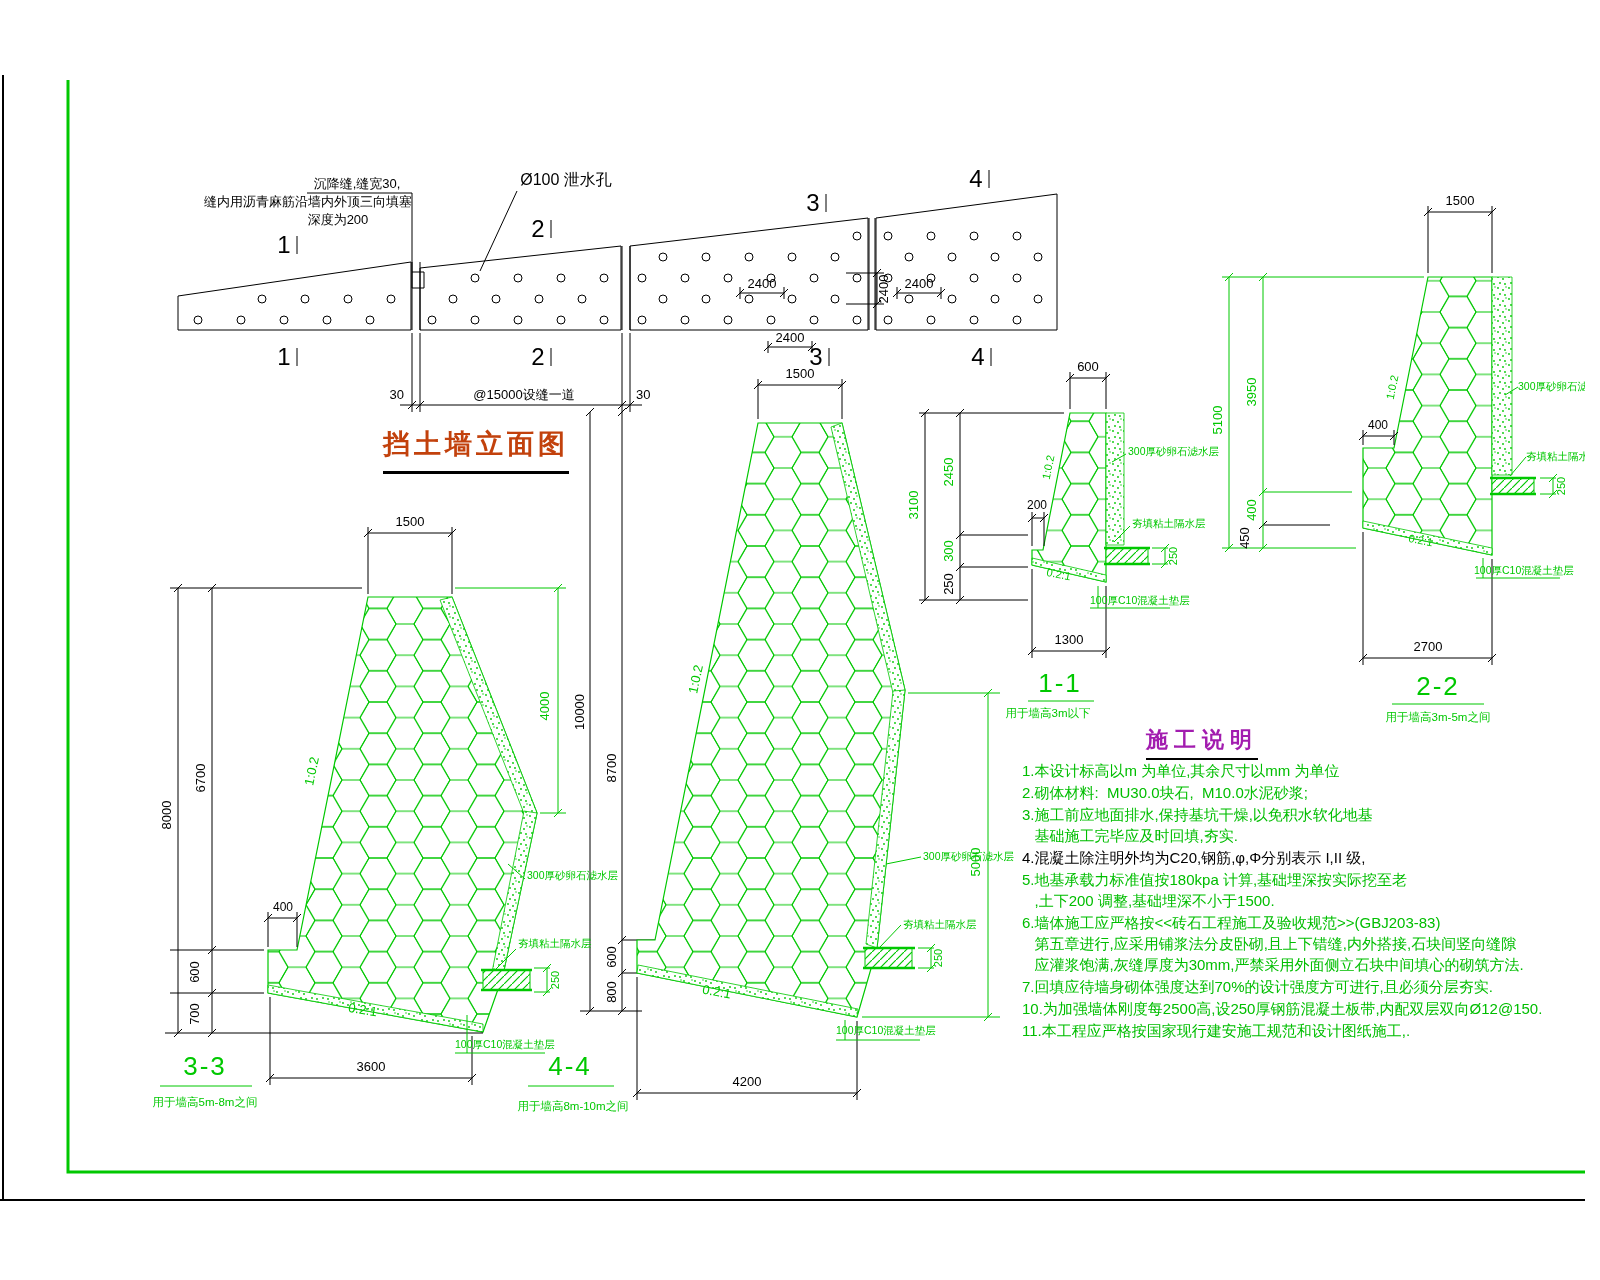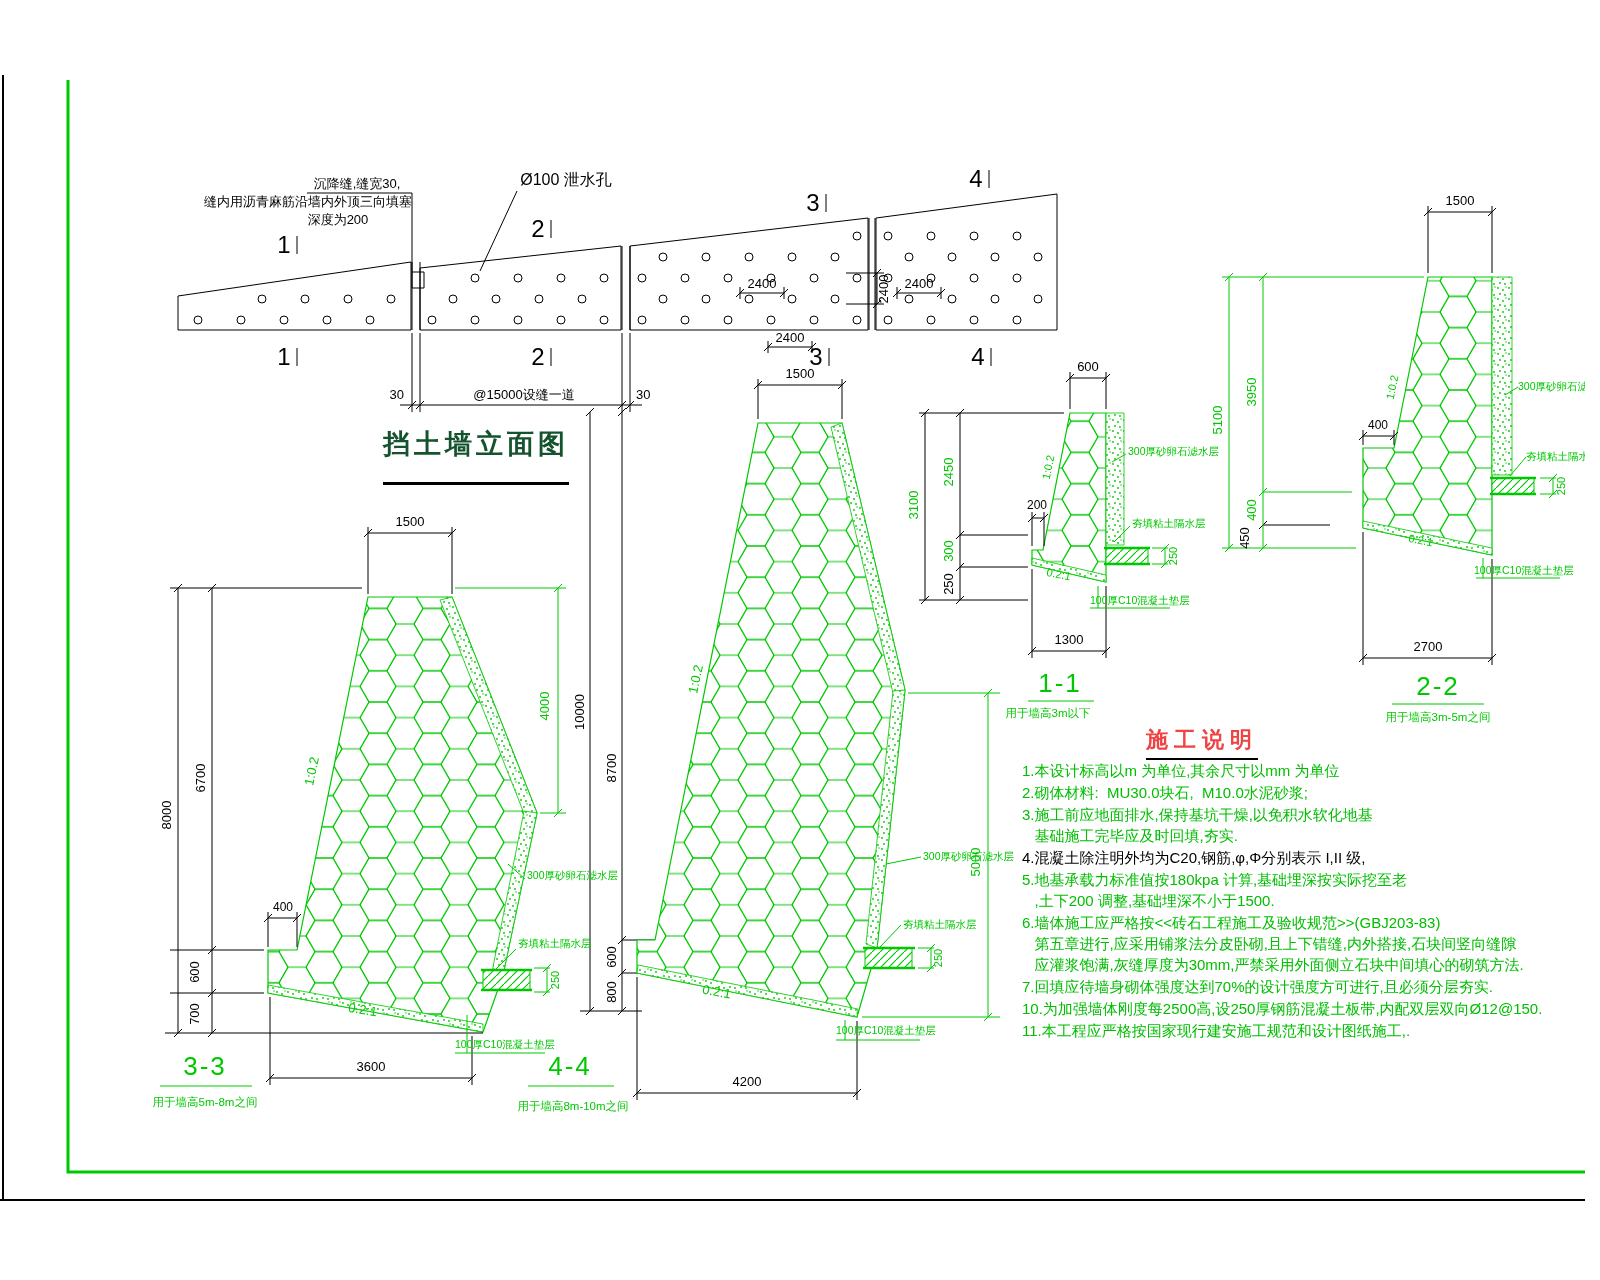--- a/index.html
+++ b/index.html
@@ -11,23 +11,23 @@
   .tb12{fill:#000;font-size:12px;}
   .tg{fill:#00C800;font-size:13px;}
   .tg11{fill:#00C800;font-size:11px;}
   .lg{fill:#00C800;font-size:10.5px;}
   .big{fill:#000;font-size:24px;}
   .med{fill:#000;font-size:16px;}
   .secT{fill:#00C800;font-size:26px;letter-spacing:2px;}
   .usage{fill:#00C800;font-size:11.5px;}
   .mid{text-anchor:middle;}
   .end{text-anchor:end;}
-  .htitle{position:absolute;left:383px;top:426px;color:#14532d;font-size:27px;font-weight:bold;
-          letter-spacing:4px;border-bottom:3px solid #000;padding-bottom:20px;}
-  .ntitle{position:absolute;left:1146px;top:725px;color:#ef4444;font-size:22px;font-weight:bold;
+  .htitle{position:absolute;left:383px;top:426px;color:#c2410c;font-size:27px;font-weight:bold;
+          letter-spacing:4px;border-bottom:3px solid #000;padding-bottom:9px;}
+  .ntitle{position:absolute;left:1146px;top:725px;color:#a21caf;font-size:22px;font-weight:bold;
           letter-spacing:6px;border-bottom:2px solid #000;padding-bottom:3px;}
   .notes{position:absolute;left:1005px;top:760px;width:592px;color:#00BE00;font-size:15px;margin-left:17px;}
   .notes .item{white-space:pre-wrap;line-height:21px;margin-bottom:1px;}
   .notes .item.black{color:#000;}
 </style>
 </head>
 <body>
 <div id="stage">
 
 <svg width="1600" height="1280" viewBox="0 0 1600 1280">

